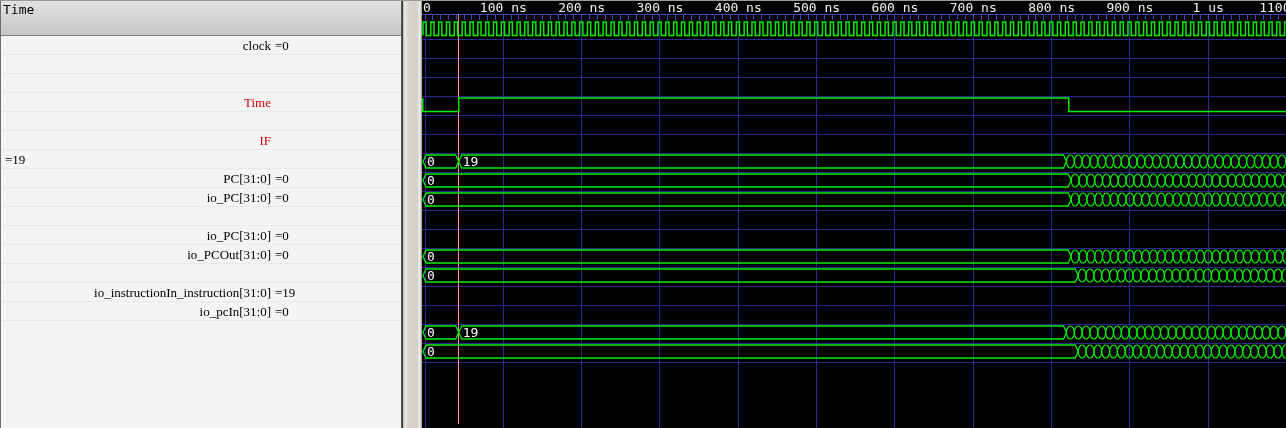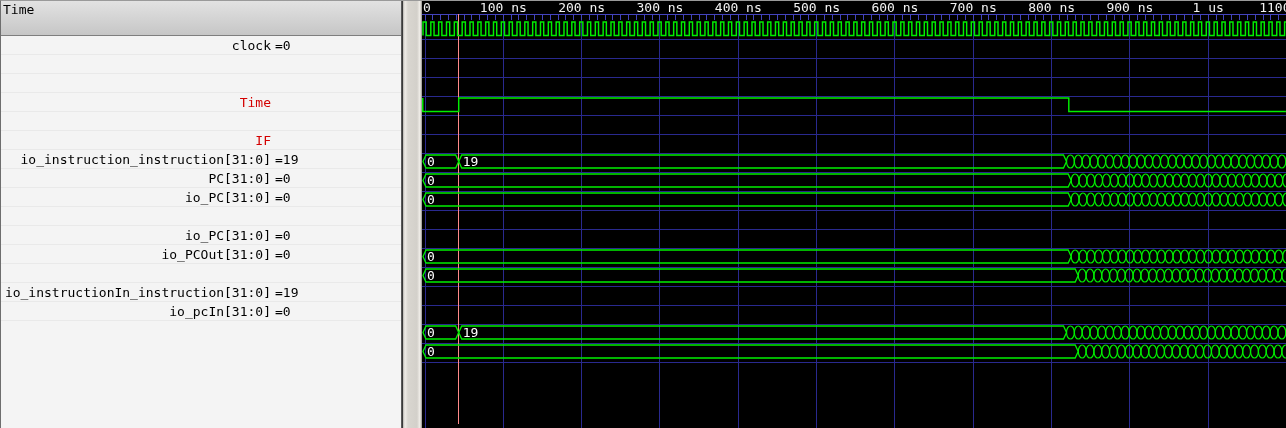--- a/index.html
+++ b/index.html
@@ -6,21 +6,21 @@
   html,body { width:1286px; height:428px; overflow:hidden; background:#e8e8e8;
               font-family:"DejaVu Sans Mono", monospace; }
   .app { display:flex; width:1286px; height:428px; border-top:1px solid #9a9a9a;
          border-left:1px solid #6e6e6e; background:#000; }
   .names-pane { width:402px; height:100%; background:#f4f4f4; position:relative;
                 border-right:1px solid #5a5a5a; overflow:hidden; }
   .names-header { height:35px; background:linear-gradient(#e2e2e2,#c6c6c6);
                   border-bottom:1px solid #7e7e7e; font-size:13px; line-height:18px;
                   color:#000; padding-left:2px; }
   .name-row { height:19px; line-height:19px; font-size:13px; color:#000;
-              white-space:pre; display:flex; border-bottom:1px solid rgba(0,0,0,0.045); }
+              white-space:pre; display:flex; border-bottom:1px solid rgba(0,0,0,0.045);font-family:Liberation Serif, serif; }
   .name-row .nm { display:inline-block; width:270px; text-align:right; overflow:visible; }
   .name-row .val { padding-left:4px; }
   .name-row.grp .nm { color:#d40000; }
   .sash { width:20px; height:100%;
           background:linear-gradient(90deg,#b9b6b1 0px,#efece7 2px,#d9d6d0 5px,
                      #d3d0ca 14px,#f2efea 17px,#8f8d89 19px);
           border-left:1px solid #3a3a3a; }
   .wave-pane { width:864px; height:100%; background:#000; position:relative; }
   svg text { font-family:"DejaVu Sans Mono", monospace; }
 </style>
@@ -33,21 +33,21 @@
     <div class="names-header">
       <span>Time</span>
     </div>
     <div id="rows">
         <div class="name-row"><span class="nm">clock</span><span class="val">=0</span></div>
         <div class="name-row"><span class="nm"></span></div>
         <div class="name-row"><span class="nm"></span></div>
         <div class="name-row grp"><span class="nm">Time</span></div>
         <div class="name-row"><span class="nm"></span></div>
         <div class="name-row grp"><span class="nm">IF</span></div>
-        <div class="name-row"><span class="nm">io_instruction_instruction[31:0]</span><span class="val">=19</span></div>
+        <div class="name-row"><span class="val">=19</span></div>
         <div class="name-row"><span class="nm">PC[31:0]</span><span class="val">=0</span></div>
         <div class="name-row"><span class="nm">io_PC[31:0]</span><span class="val">=0</span></div>
         <div class="name-row"><span class="nm"></span></div>
         <div class="name-row"><span class="nm">io_PC[31:0]</span><span class="val">=0</span></div>
         <div class="name-row"><span class="nm">io_PCOut[31:0]</span><span class="val">=0</span></div>
         <div class="name-row"><span class="nm"></span></div>
         <div class="name-row"><span class="nm">io_instructionIn_instruction[31:0]</span><span class="val">=19</span></div>
         <div class="name-row"><span class="nm">io_pcIn[31:0]</span><span class="val">=0</span></div>
       </div>
   </div>

